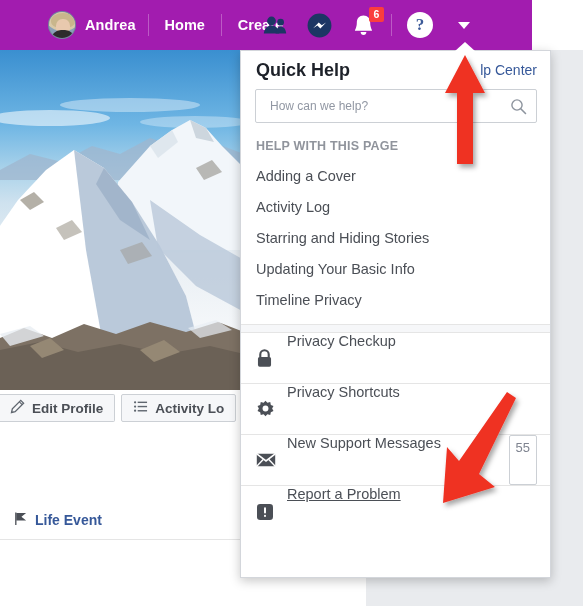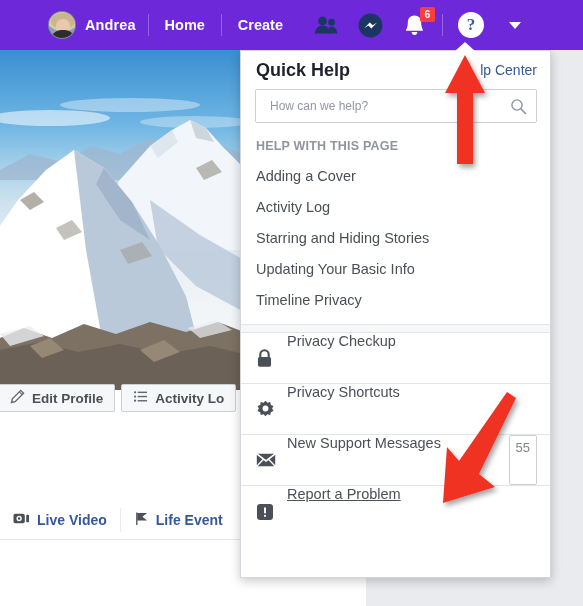--- a/index.html
+++ b/index.html
@@ -13,22 +13,22 @@
   #root {
     position: relative;
     width: 583px; height: 606px;
     background: #ffffff;
     overflow: hidden;
   }
 
   
   .topbar {
     position: absolute; left: 0; top: 0;
-    width: 583px; height: 50px;
-    background: #6d28d9;
+    width: 532px; height: 50px;
+    background: #a21caf;
     z-index: 40;
   }
   .nav-left {
     position: absolute; left: 48px; top: 0;
     height: 50px; display: flex; align-items: center;
   }
   .avatar {
     width: 28px; height: 28px; border-radius: 50%;
     overflow: hidden; flex: none;
     background: #8aa0b8;
@@ -122,20 +122,21 @@
   .act-row {
     position: absolute; left: 0; top: 384px;
     display: flex; gap: 6px; z-index: 10;
   }
   .act-btn {
     height: 28px; background: #f6f7f9;
     border: 1px solid #ccd0d5; border-radius: 2px;
     display: flex; align-items: center; gap: 7px;
     padding: 12px 11px; font-size: 13.5px; font-weight: bold; color: #4b4f56;
     white-space: nowrap;
+    margin-top: 10px;
   }
   .act-btn.first { border-left: none; border-radius: 0 2px 2px 0; margin-left: -1px; }
 
   .tabrow {
     position: absolute; left: 0; top: 432px;
     width: 244px; height: 46px;
     background: #ffffff;
     border-bottom: 1px solid #e5e5e5;
     display: flex; align-items: center;
     z-index: 10;
@@ -313,31 +314,20 @@
         </svg>
       </span>
       <span>Activity Lo</span>
     </div>
   </div>
 
 
   <div class="composer-row">
     <div class="comp-item">
       <span class="ico">
-        <svg width="17" height="13" viewBox="0 0 18 13">
-          <rect x="0.5" y="1.5" width="12" height="10" rx="2" fill="#4b4f56"></rect>
-          <circle cx="6.5" cy="6.5" r="2.8" fill="#ffffff"></circle>
-          <circle cx="6.5" cy="6.5" r="1.3" fill="#4b4f56"></circle>
-          <rect x="14" y="2.5" width="3" height="8" rx="1" fill="#4b4f56"></rect>
-        </svg>
-      </span>
-      <span>Live Video</span>
-    </div>
-    <div class="comp-item">
-      <span class="ico">
         <svg width="15" height="15" viewBox="0 0 16 16">
           <path d="M3 1.5 V15" stroke="#4b4f56" stroke-width="1.4"></path>
           <path d="M3.5 2 L14 2 L9 6.2 L14 10 L3.5 10 Z" fill="#4b4f56"></path>
         </svg>
       </span>
       <span>Life Event</span>
     </div>
   </div>
 
   <div class="panel">

